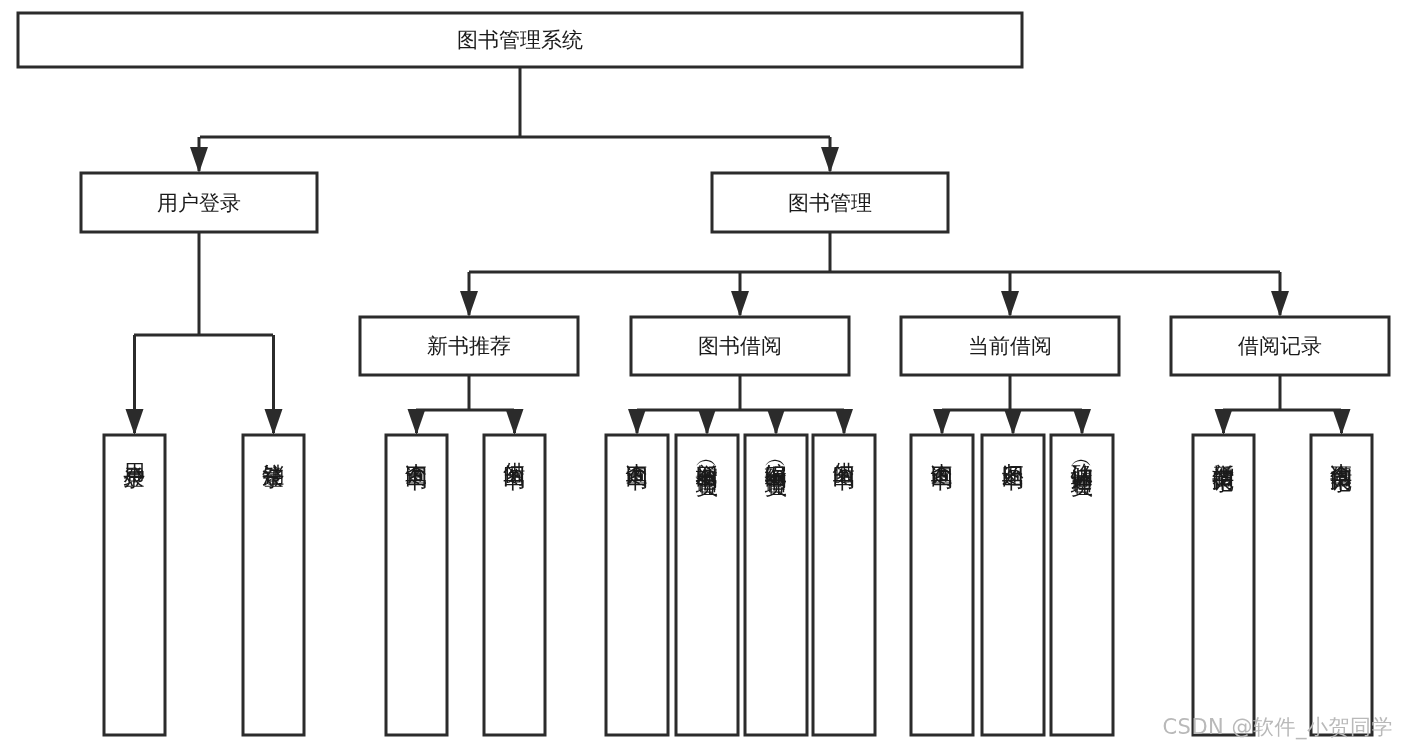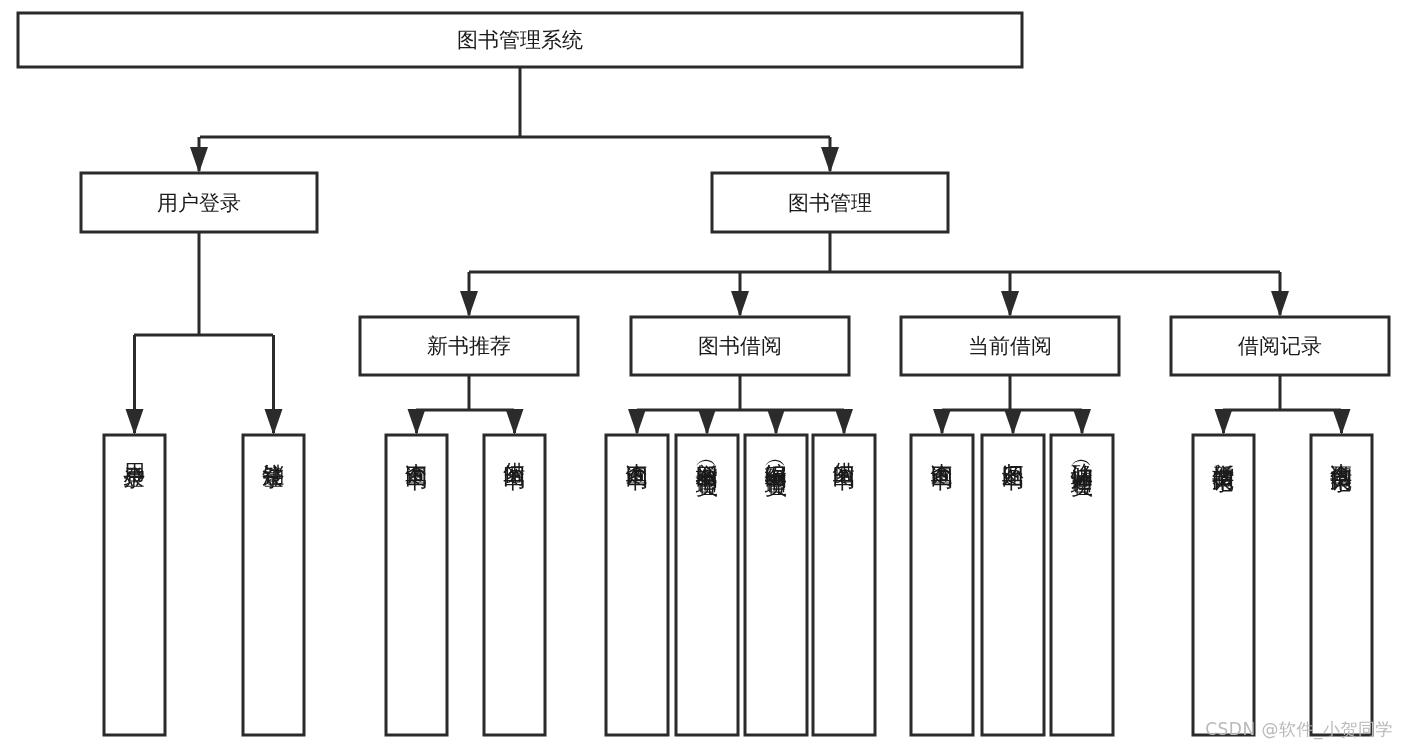--- a/index.html
+++ b/index.html
@@ -65,21 +65,21 @@
     letter-spacing: 2px;
     color: #1a1a1a;
     white-space: nowrap;
     text-align: left;
   }
   .watermark {
     position: absolute;
     right: 12px;
     bottom: 6px;
     font-family: "DejaVu Sans", "Liberation Sans", sans-serif;
-    font-size: 17px;
+    font-size: 21px;
     color: #b9b9b9;
     letter-spacing: 0.5px;
     white-space: nowrap;
     pointer-events: none;
   }
 </style>
 </head>
 <body>
 
 <div id="diagram-root">

